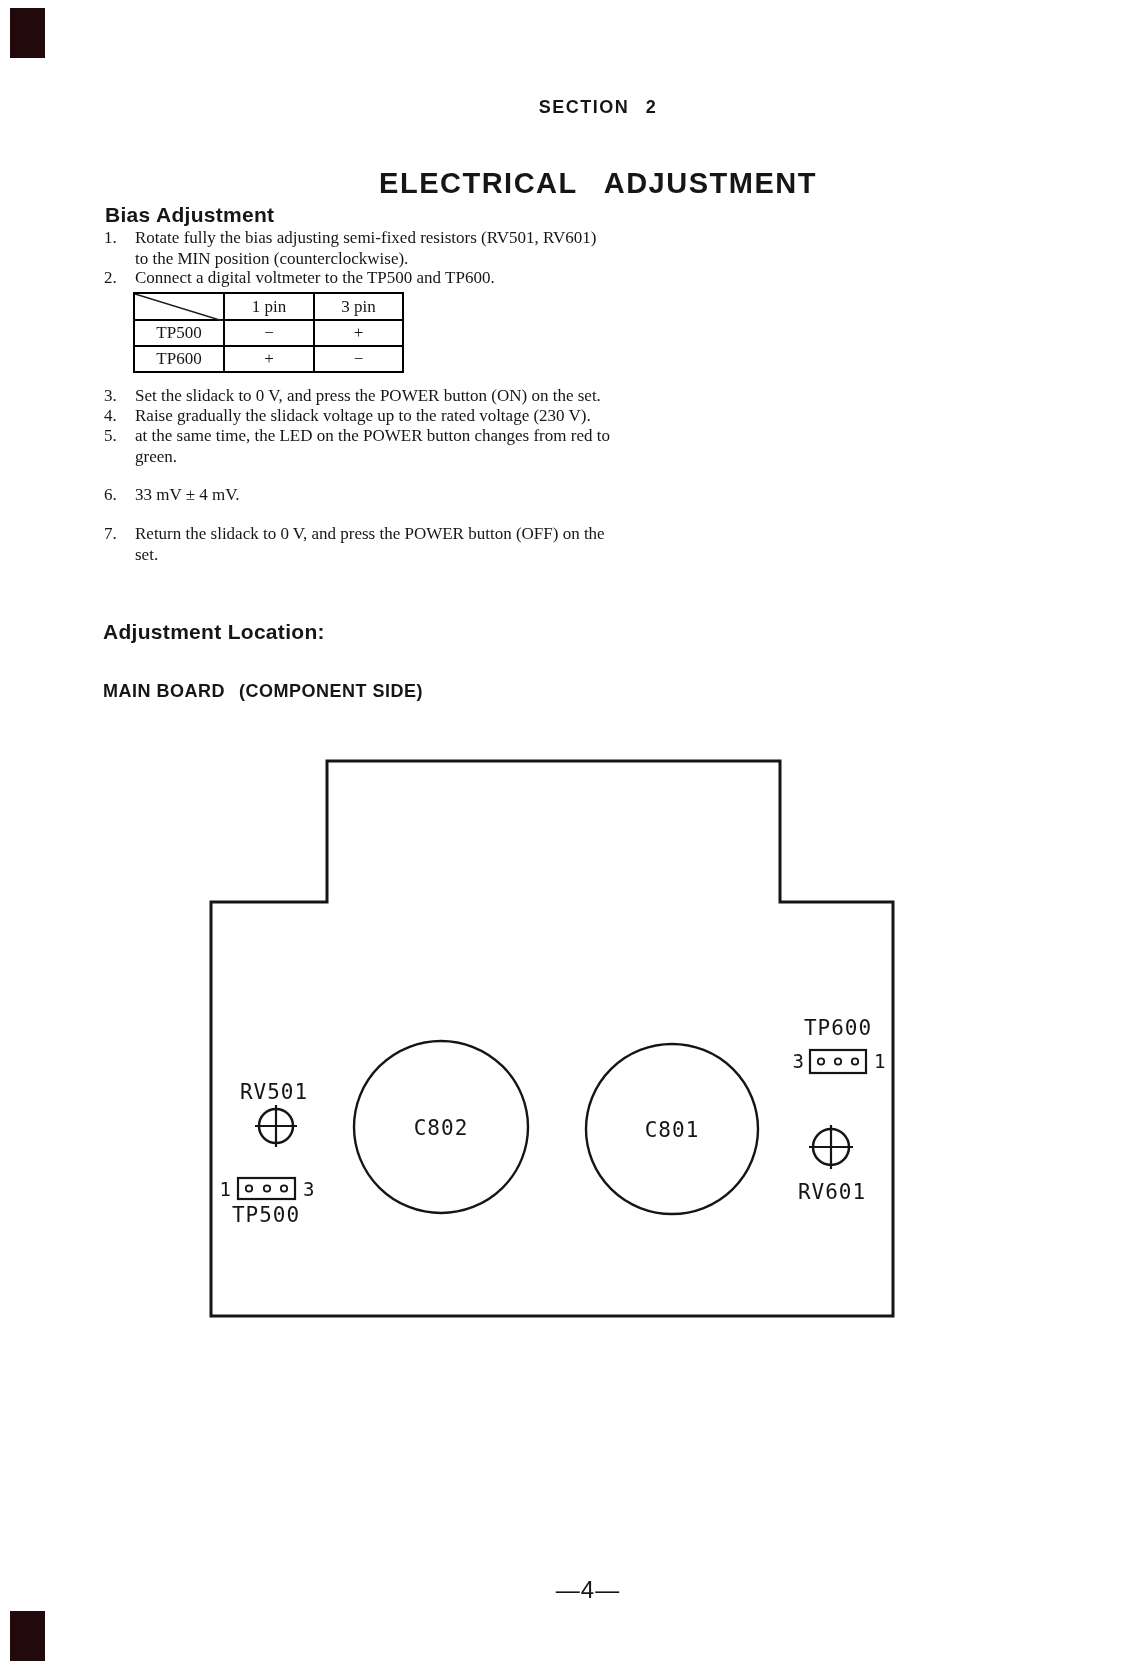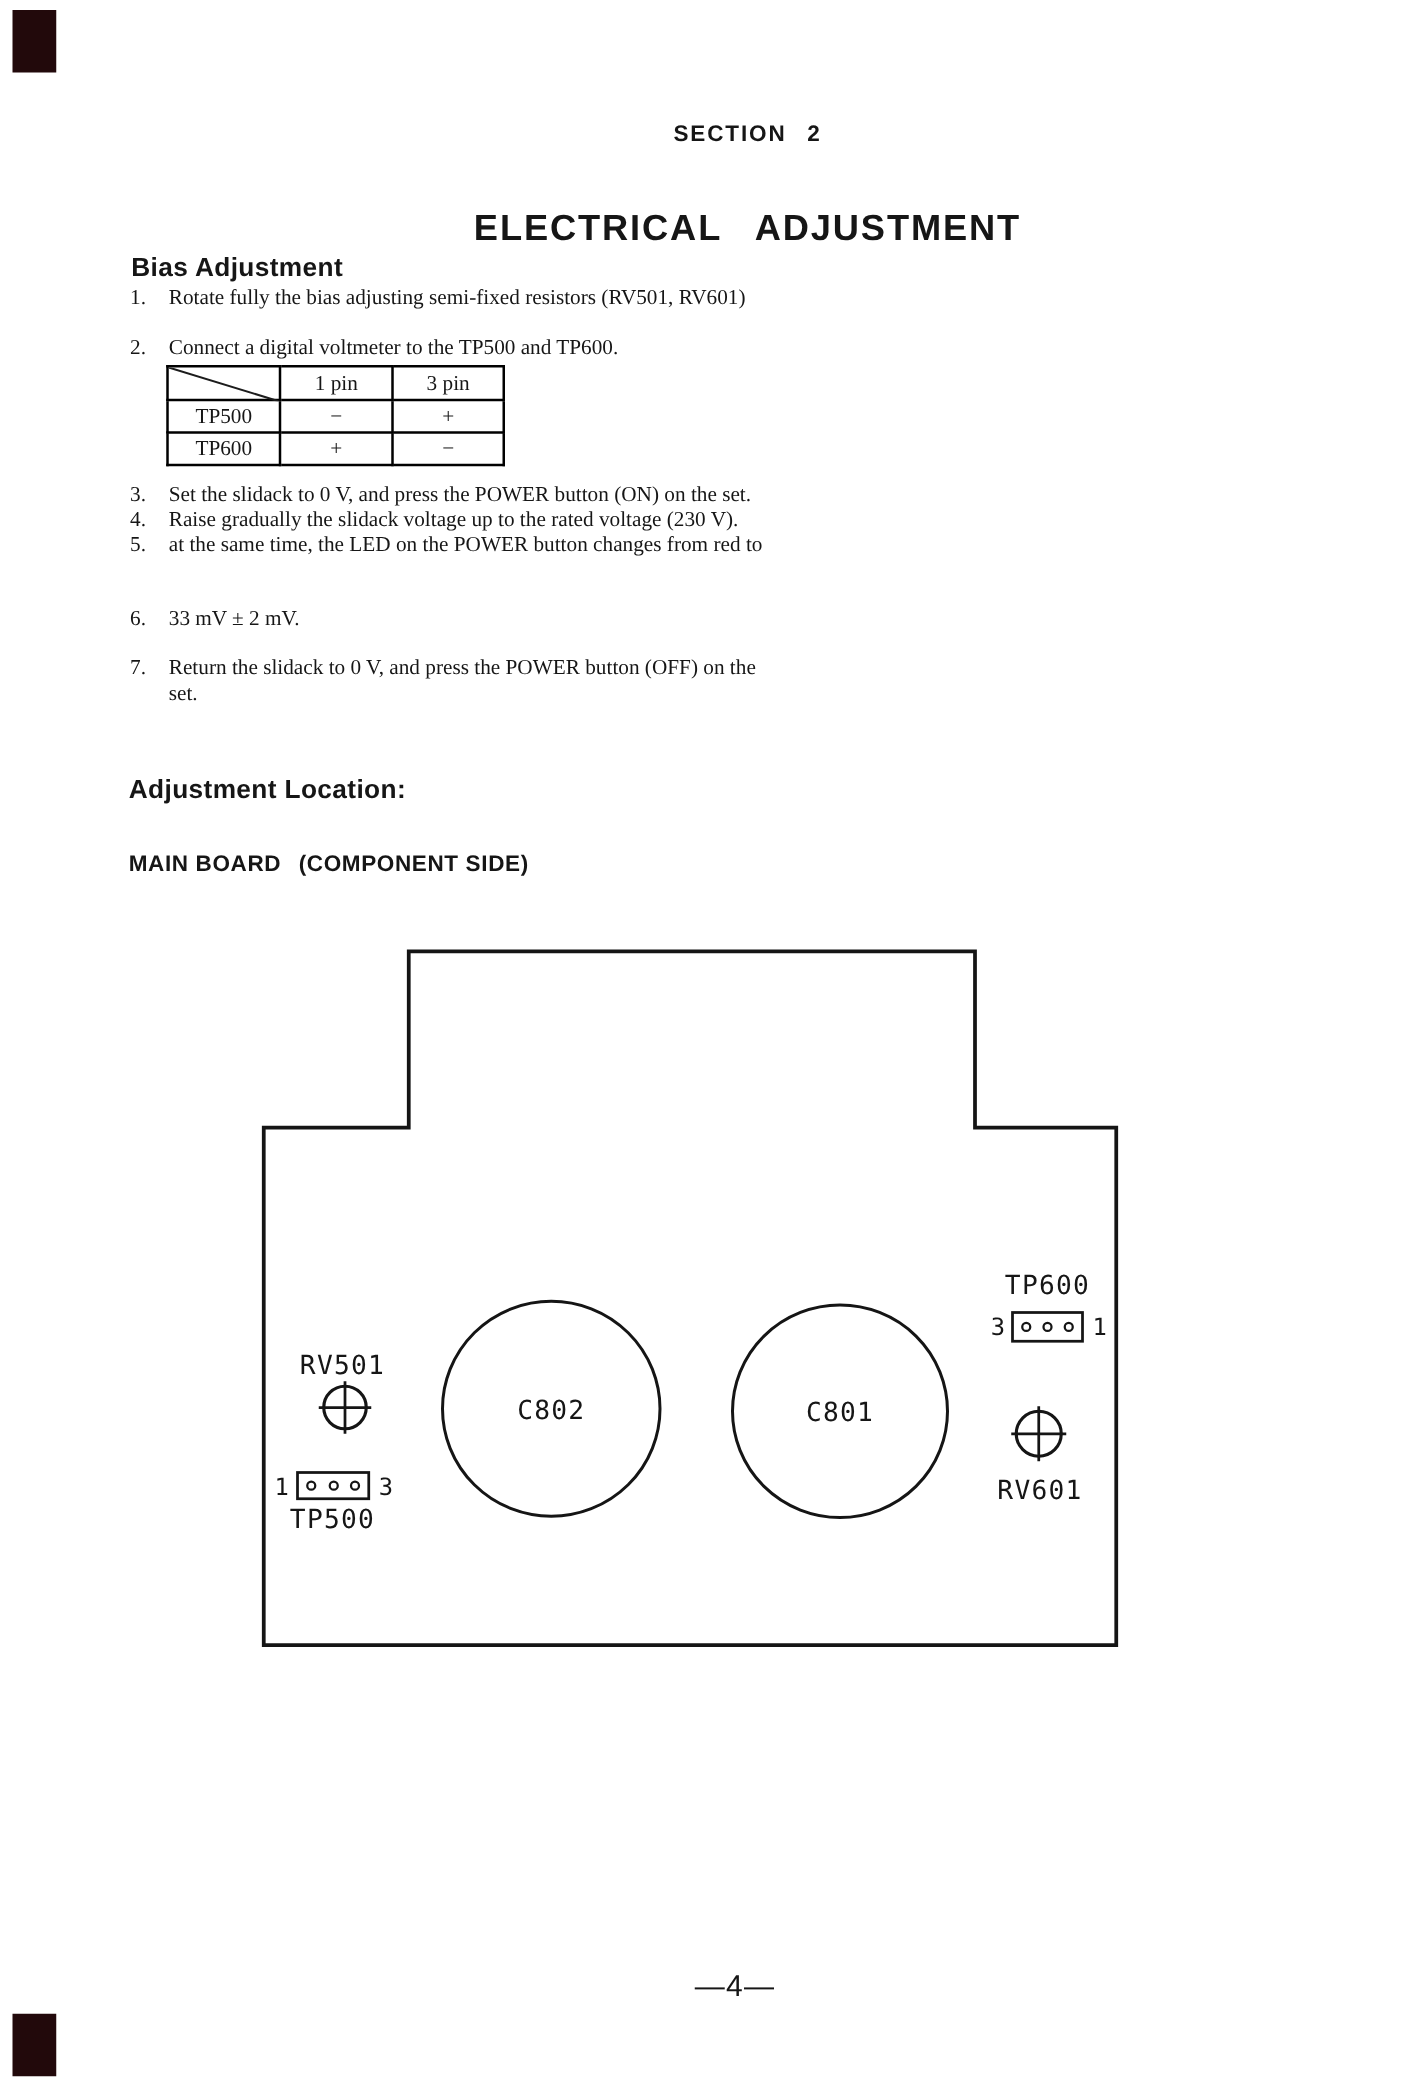--- a/index.html
+++ b/index.html
@@ -41,20 +41,21 @@
 
 <div class="title-wrap sans title1" style="top:97px;">SECTION 2</div>
 <div class="title-wrap sans title2" style="top:133px;margin-top:34px;">ELECTRICAL ADJUSTMENT</div>
 
 <div class="h-bold sans" style="left:105px;top:203px;">Bias Adjustment</div>
 
 <div class="step" style="top:228px;">
   <span class="step-num">1.</span>
   <div class="step-text">
     <div>Rotate fully the bias adjusting semi-fixed resistors (RV501, RV601)</div>
+    <div>to the MIN position (counterclockwise).</div>
   </div>
 </div>
 
 <div class="step" style="top:268px;">
   <span class="step-num">2.</span>
   <div class="step-text">
     <div>Connect a digital voltmeter to the TP500 and TP600.</div>
   </div>
 </div>
 
@@ -93,27 +94,28 @@
   <span class="step-num">4.</span>
   <div class="step-text">
     <div>Raise gradually the slidack voltage up to the rated voltage (230 V).</div>
   </div>
 </div>
 
 <div class="step" style="top:426px;">
   <span class="step-num">5.</span>
   <div class="step-text">
     <div>at the same time, the LED on the POWER button changes from red to</div>
+    <div>green.</div>
   </div>
 </div>
 
 <div class="step" style="top:485px;">
   <span class="step-num">6.</span>
   <div class="step-text">
-    <div>33 mV ± 2 mV.</div>
+    <div>33 mV ± 4 mV.</div>
   </div>
 </div>
 
 <div class="step" style="top:524px;">
   <span class="step-num">7.</span>
   <div class="step-text">
     <div>Return the slidack to 0 V, and press the POWER button (OFF) on the</div>
     <div>set.</div>
   </div>
 </div>

